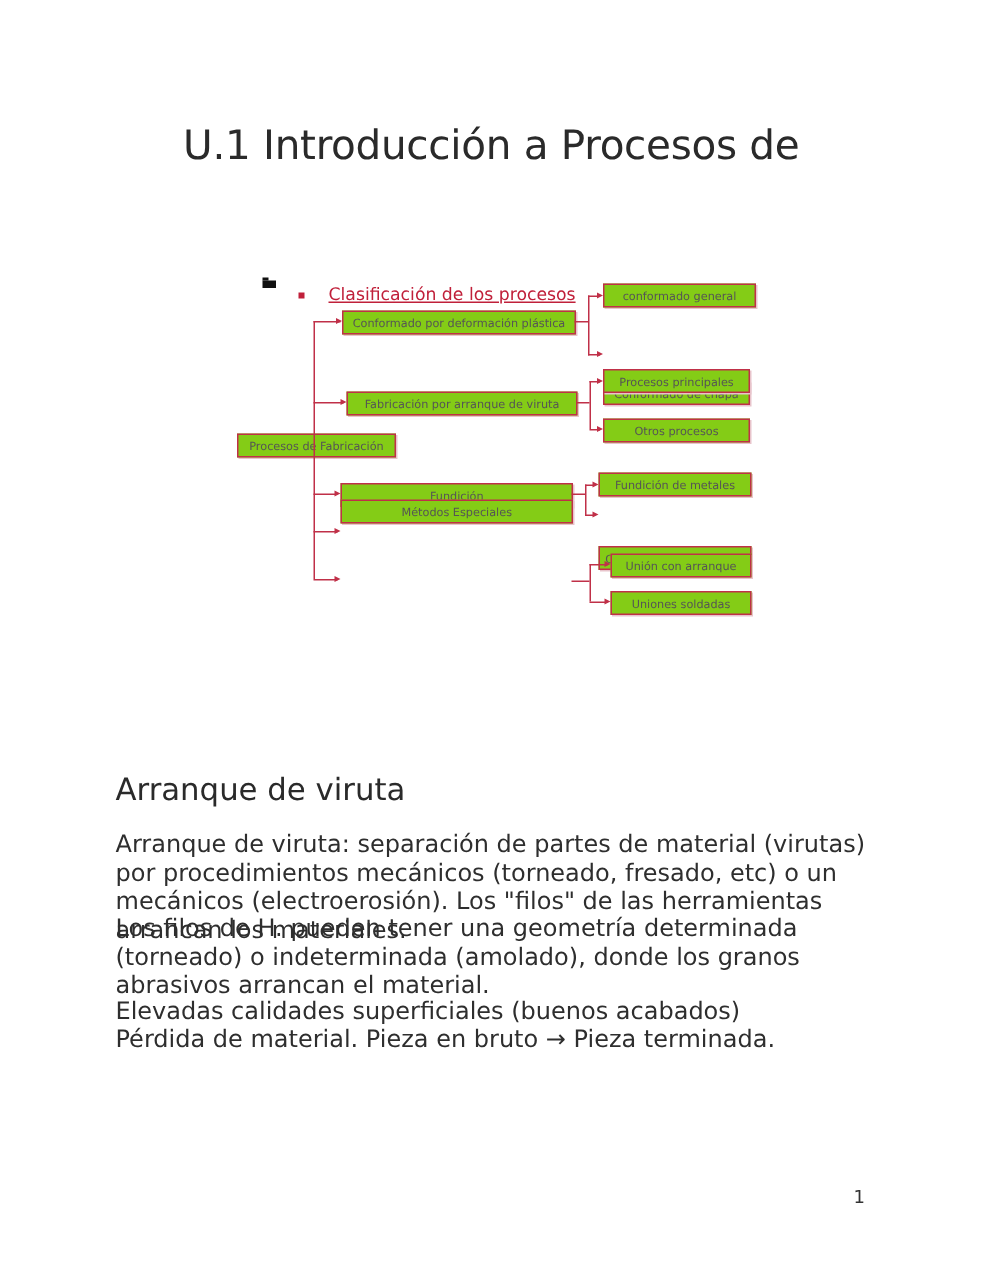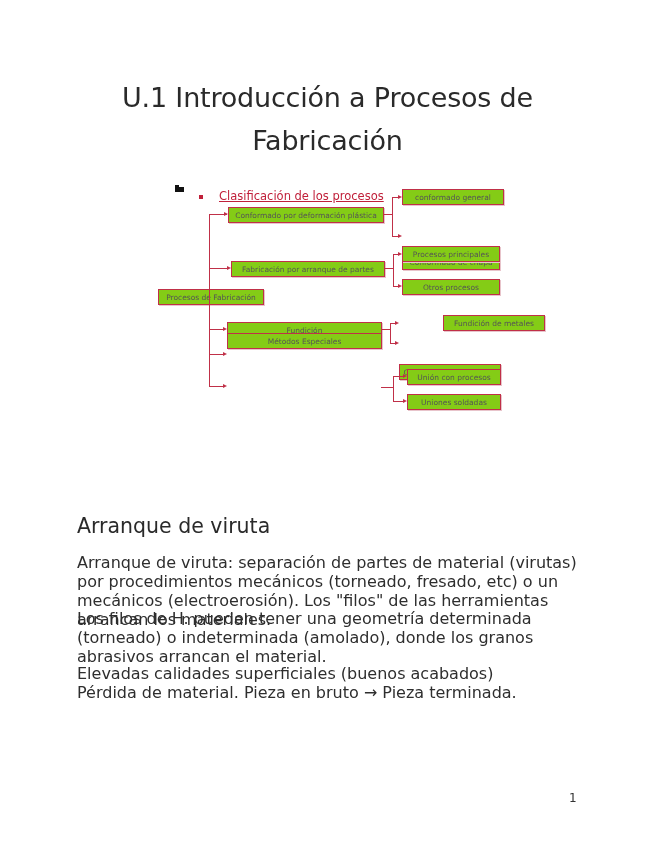--- a/index.html
+++ b/index.html
@@ -22,21 +22,20 @@
   .folder-icon:before { content: ""; position: absolute; left: 0; top: -2px; width: 4px; height: 2px; background: #111; }
   .h2 { position: absolute; left: 77px; top: 514px; font-size: 20.5px; color: #2a2a2a; }
   .para { position: absolute; left: 77px; font-size: 16px; line-height: 19px; color: #2e2e2e; width: 500px; }
   .page-num { position: absolute; left: 569px; top: 791px; font-size: 12px; color: #333; }
 </style>
 </head>
 <body>
 
 <div class="title">
   <div>U.1 Introducción a Procesos de</div>
-  <div>Fabricación</div>
 </div>
 
 <div class="diagram">
   <div class="folder-icon"></div>
   <div class="bullet-sq"></div>
   <div class="diag-heading">Clasificación de los procesos</div>
 
   <div class="box" style="left:158px;top:289px;width:104px;height:14px;">Procesos de Fabricación</div>
 
   <div class="line" style="left:209px;top:214px;width:1px;height:172px;"></div>
@@ -48,53 +47,53 @@
   <div class="line" style="left:392px;top:197px;width:1px;height:40px;"></div>
   <div class="line" style="left:392px;top:197px;width:8px;height:1px;"></div>
   <div class="arrow" style="left:398px;top:195px;"></div>
   <div class="box" style="left:402px;top:189px;width:100px;height:14px;">conformado general</div>
   <div class="line" style="left:392px;top:236px;width:8px;height:1px;"></div>
   <div class="arrow" style="left:398px;top:234px;"></div>
   <div class="box" style="left:402px;top:229px;width:96px;height:14px;margin-top:25px;">Conformado de chapa</div>
 
   <div class="line" style="left:209px;top:268px;width:20px;height:1px;"></div>
   <div class="arrow" style="left:227px;top:266px;"></div>
-  <div class="box" style="left:231px;top:261px;width:152px;height:14px;">Fabricación por arranque de partes</div>
+  <div class="box" style="left:231px;top:261px;width:152px;height:14px;">Fabricación por arranque de viruta</div>
   <div class="line" style="left:384px;top:268px;width:9px;height:1px;"></div>
   <div class="line" style="left:393px;top:254px;width:1px;height:32px;"></div>
   <div class="line" style="left:393px;top:254px;width:7px;height:1px;"></div>
   <div class="arrow" style="left:398px;top:252px;"></div>
   <div class="box" style="left:402px;top:246px;width:96px;height:14px;">Procesos principales</div>
   <div class="line" style="left:393px;top:286px;width:7px;height:1px;"></div>
   <div class="arrow" style="left:398px;top:284px;"></div>
   <div class="box" style="left:402px;top:279px;width:96px;height:14px;">Otros procesos</div>
 
   <div class="line" style="left:209px;top:329px;width:16px;height:1px;"></div>
   <div class="arrow" style="left:223px;top:327px;"></div>
   <div class="box" style="left:227px;top:322px;width:153px;height:14px;text-align:center;">Fundición</div>
   <div class="line" style="left:381px;top:329px;width:9px;height:1px;"></div>
   <div class="line" style="left:390px;top:323px;width:1px;height:21px;"></div>
   <div class="line" style="left:390px;top:323px;width:7px;height:1px;"></div>
   <div class="arrow" style="left:395px;top:321px;"></div>
-  <div class="box" style="left:399px;top:315px;width:100px;height:14px;margin-left:44px;">Fundición de metales</div>
+  <div class="box" style="left:399px;top:315px;width:100px;height:14px;">Fundición de metales</div>
   <div class="line" style="left:390px;top:343px;width:7px;height:1px;"></div>
   <div class="arrow" style="left:395px;top:341px;"></div>
   <div class="box" style="left:399px;top:336px;width:100px;height:14px;margin-top:28px;">Conformado de plásticos</div>
 
   <div class="line" style="left:209px;top:354px;width:16px;height:1px;"></div>
   <div class="arrow" style="left:223px;top:352px;"></div>
   <div class="box" style="left:227px;top:333px;width:153px;height:14px;">Métodos Especiales</div>
 
   <div class="line" style="left:209px;top:386px;width:16px;height:1px;"></div>
   <div class="arrow" style="left:223px;top:384px;"></div>
   <div class="line" style="left:381px;top:387px;width:12px;height:1px;"></div>
   <div class="line" style="left:393px;top:376px;width:1px;height:25px;"></div>
   <div class="line" style="left:393px;top:376px;width:12px;height:1px;"></div>
   <div class="arrow" style="left:403px;top:374px;"></div>
-  <div class="box" style="left:407px;top:369px;width:92px;height:14px;">Unión con procesos</div>
+  <div class="box" style="left:407px;top:369px;width:92px;height:14px;">Unión con arranque</div>
   <div class="line" style="left:393px;top:401px;width:12px;height:1px;"></div>
   <div class="arrow" style="left:403px;top:399px;"></div>
   <div class="box" style="left:407px;top:394px;width:92px;height:14px;">Uniones soldadas</div>
 </div>
 
 <div class="h2">Arranque de viruta</div>
 
 <div class="para" style="top:553px;">Arranque de viruta: separación de partes de material (virutas) por procedimientos mecánicos (torneado, fresado, etc) o un mecánicos (electroerosión). Los "filos" de las herramientas arrancan los materiales.</div>
 <div class="para" style="top:609px;">Los filos de H. pueden tener una geometría determinada (torneado) o indeterminada (amolado), donde los granos abrasivos arrancan el material.</div>
 <div class="para" style="top:664px;">Elevadas calidades superficiales (buenos acabados)</div>

